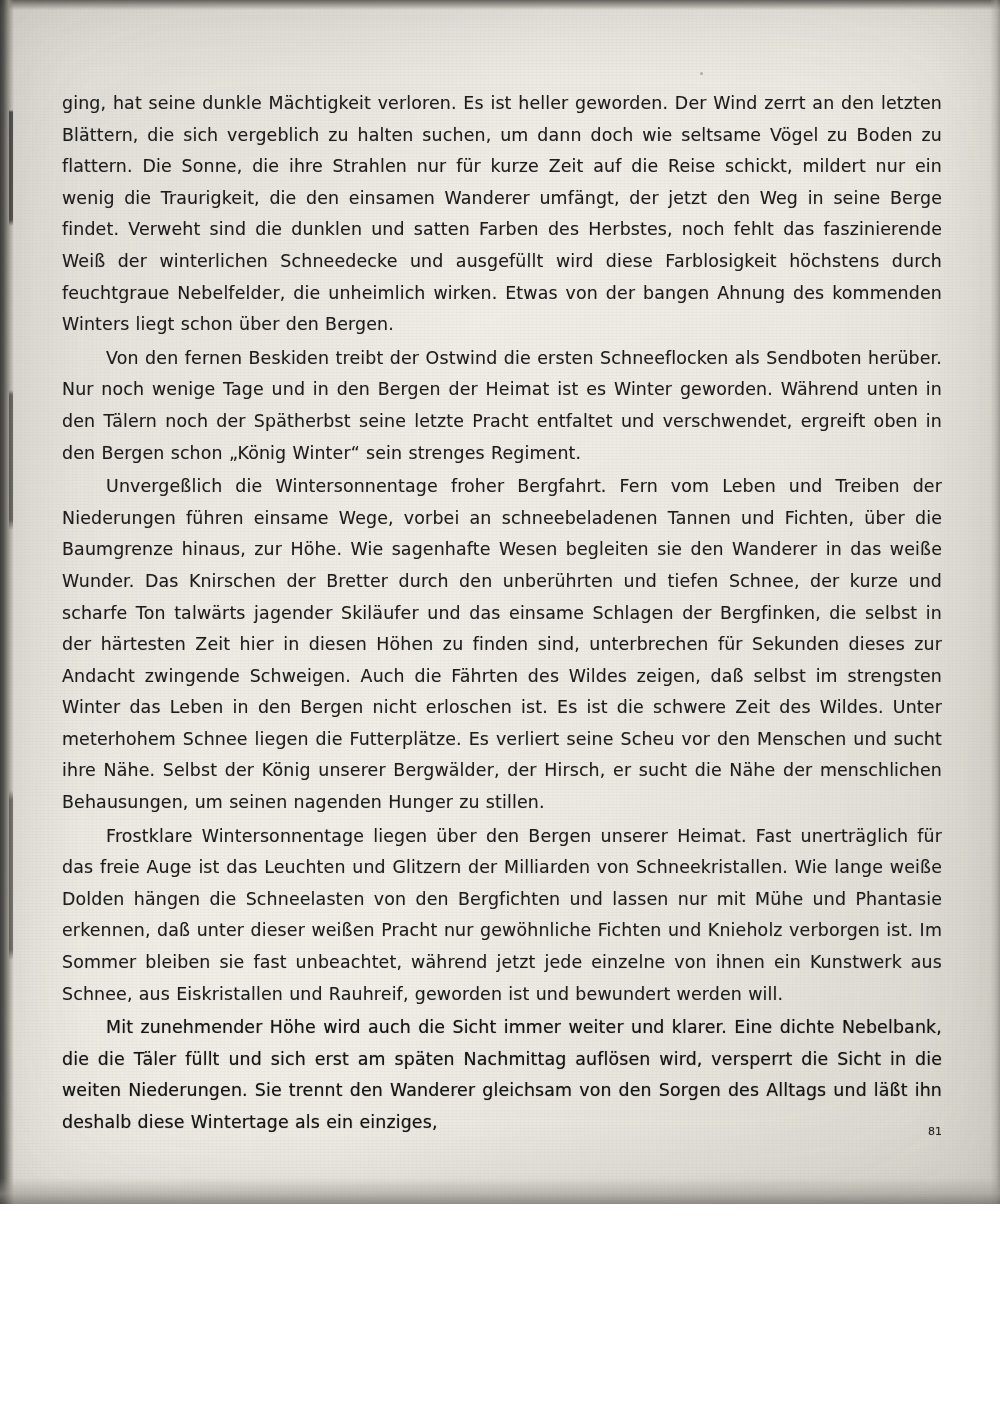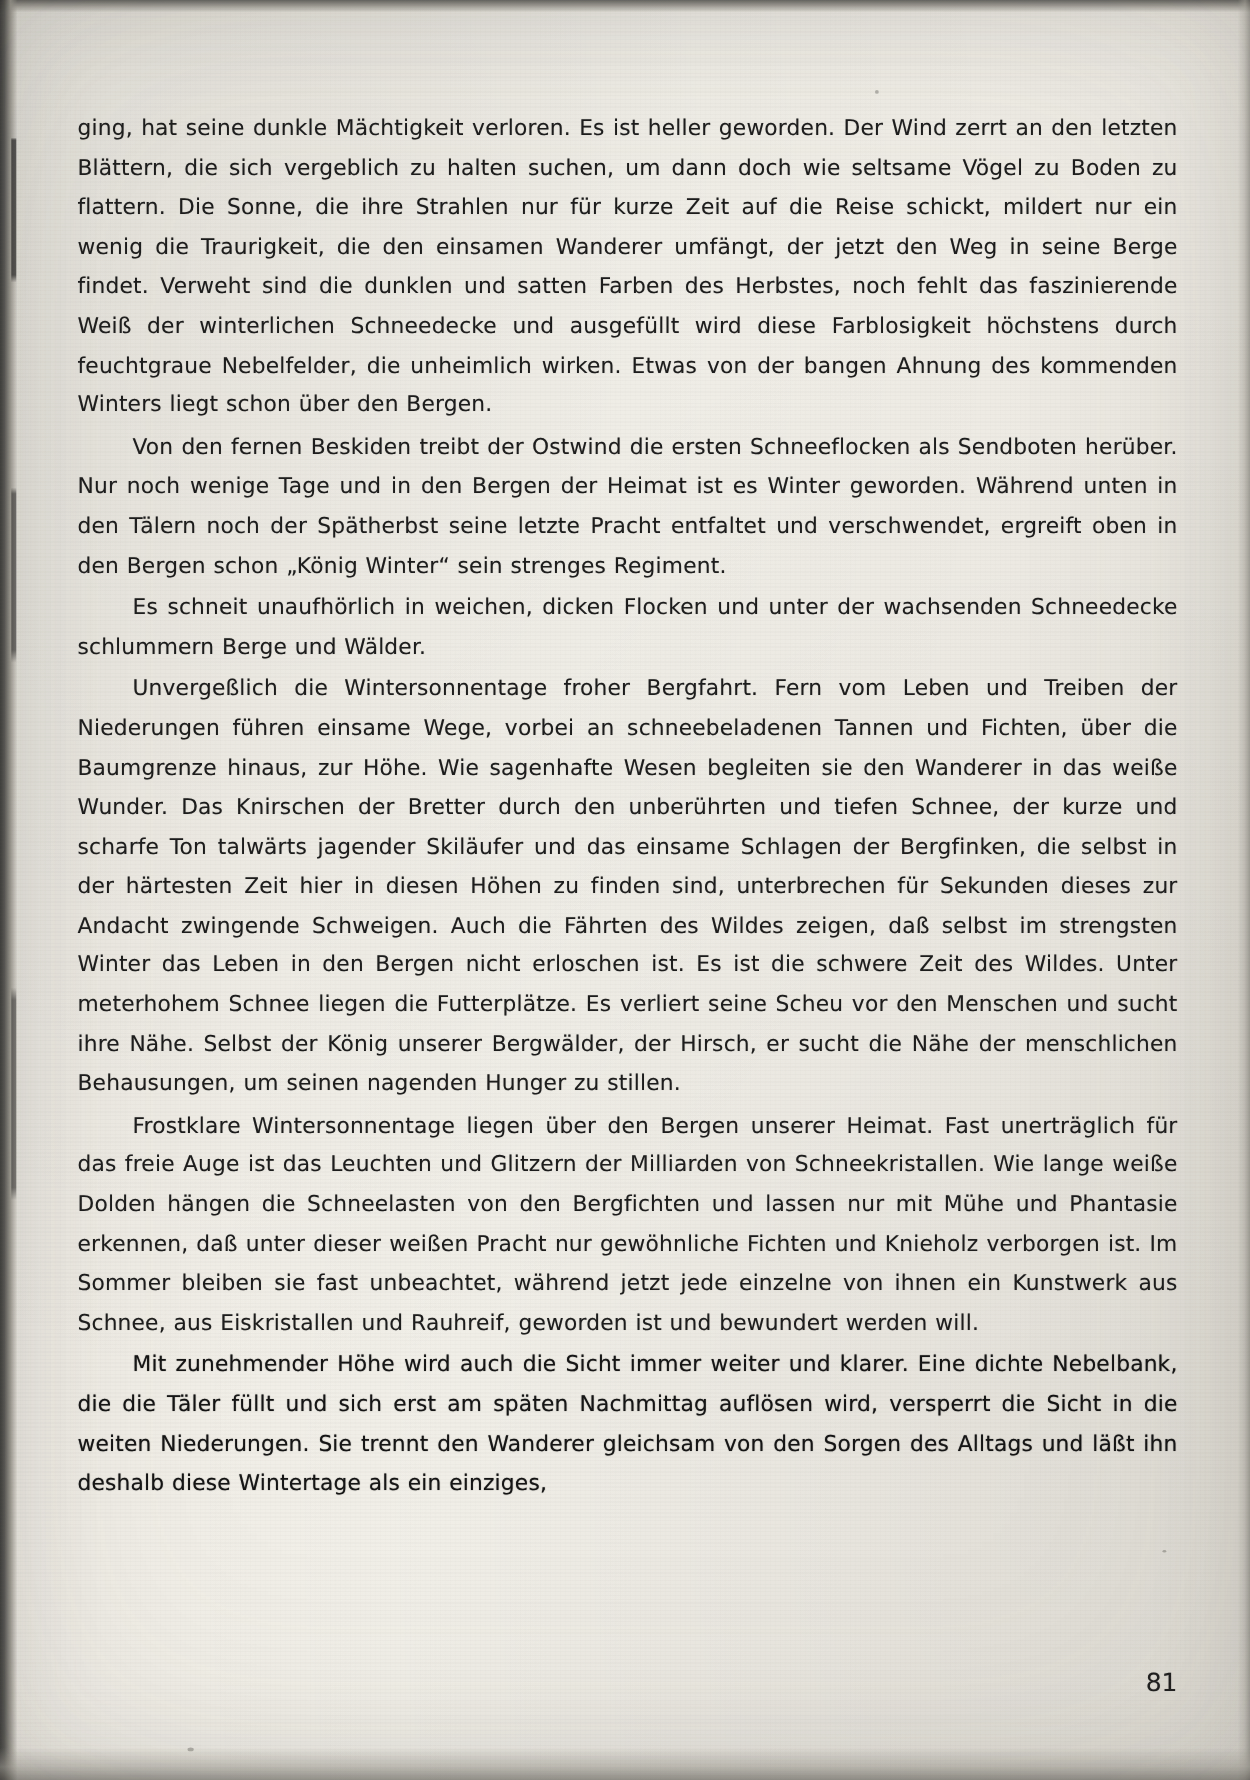--- a/index.html
+++ b/index.html
@@ -6,21 +6,21 @@
     margin: 0;
     padding: 0;
     background: #ffffff;
   }
   body {
     font-family: "DejaVu Sans", sans-serif;
   }
   .page {
     position: relative;
     width: 1000px;
-    height: 1424px;
+    height: 1204px;
     overflow: hidden;
     background:
       radial-gradient(ellipse at 20% 15%, rgba(0,0,0,0.035) 0%, rgba(0,0,0,0) 55%),
       radial-gradient(ellipse at 85% 85%, rgba(0,0,0,0.04) 0%, rgba(0,0,0,0) 60%),
       linear-gradient(100deg, #e9e7e0 0%, #efece5 18%, #f3f1ea 45%, #eeebe4 72%, #e6e3db 100%);
   }
   
   .grain {
     position: absolute;
     inset: 0;
@@ -107,21 +107,21 @@
   }
   .para.bold-ish {
     
     color: #141414;
     text-shadow: 0 0 0.9px rgba(20,20,20,0.6);
   }
   .page-number {
     position: absolute;
     right: 58px;
     bottom: 66px;
-    font-size: 20px;
+    font-size: 11px;
     color: #1e1e1e;
     font-family: "DejaVu Sans", sans-serif;
     text-shadow: 0 0 0.7px rgba(40,40,40,0.4);
   }
   .speck {
     position: absolute;
     background: rgba(70,68,62,0.35);
     border-radius: 50%;
     pointer-events: none;
   }
@@ -133,21 +133,20 @@
 
   <div class="edge-top"></div>
   <div class="edge-left"></div>
   <div class="edge-left-marks"></div>
   <div class="edge-right"></div>
   <div class="edge-bottom"></div>
 
   <div class="text-column">
     <p class="para">ging, hat seine dunkle Mächtigkeit verloren. Es ist heller geworden. Der Wind zerrt an den letzten Blättern, die sich vergeblich zu halten suchen, um dann doch wie seltsame Vögel zu Boden zu flattern. Die Sonne, die ihre Strahlen nur für kurze Zeit auf die Reise schickt, mildert nur ein wenig die Traurigkeit, die den einsamen Wanderer umfängt, der jetzt den Weg in seine Berge findet. Verweht sind die dunklen und satten Farben des Herbstes, noch fehlt das faszinierende Weiß der winterlichen Schneedecke und ausgefüllt wird diese Farblosigkeit höchstens durch feuchtgraue Nebelfelder, die unheimlich wirken. Etwas von der bangen Ahnung des kommenden Winters liegt schon über den Bergen.</p>
     <p class="para indent gap">Von den fernen Beskiden treibt der Ostwind die ersten Schneeflocken als Sendboten herüber. Nur noch wenige Tage und in den Bergen der Heimat ist es Winter geworden. Während unten in den Tälern noch der Spätherbst seine letzte Pracht entfaltet und verschwendet, ergreift oben in den Bergen schon „König Winter“ sein strenges Regiment.</p>
-    <p class="para indent gap">Es schneit unaufhörlich in weichen, dicken Flocken und unter der wachsenden Schneedecke schlummern Berge und Wälder.</p>
     <p class="para indent gap">Unvergeßlich die Wintersonnentage froher Bergfahrt. Fern vom Leben und Treiben der Niederungen führen einsame Wege, vorbei an schneebeladenen Tannen und Fichten, über die Baumgrenze hinaus, zur Höhe. Wie sagenhafte Wesen begleiten sie den Wanderer in das weiße Wunder. Das Knirschen der Bretter durch den unberührten und tiefen Schnee, der kurze und scharfe Ton talwärts jagender Skiläufer und das einsame Schlagen der Bergfinken, die selbst in der härtesten Zeit hier in diesen Höhen zu finden sind, unterbrechen für Sekunden dieses zur Andacht zwingende Schweigen. Auch die Fährten des Wildes zeigen, daß selbst im strengsten Winter das Leben in den Bergen nicht erloschen ist. Es ist die schwere Zeit des Wildes. Unter meterhohem Schnee liegen die Futterplätze. Es verliert seine Scheu vor den Menschen und sucht ihre Nähe. Selbst der König unserer Bergwälder, der Hirsch, er sucht die Nähe der menschlichen Behausungen, um seinen nagenden Hunger zu stillen.</p>
     <p class="para indent gap">Frostklare Wintersonnentage liegen über den Bergen unserer Heimat. Fast unerträglich für das freie Auge ist das Leuchten und Glitzern der Milliarden von Schneekristallen. Wie lange weiße Dolden hängen die Schneelasten von den Bergfichten und lassen nur mit Mühe und Phantasie erkennen, daß unter dieser weißen Pracht nur gewöhnliche Fichten und Knieholz verborgen ist. Im Sommer bleiben sie fast unbeachtet, während jetzt jede einzelne von ihnen ein Kunstwerk aus Schnee, aus Eiskristallen und Rauhreif, geworden ist und bewundert werden will.</p>
     <p class="para indent gap-lg bold-ish">Mit zunehmender Höhe wird auch die Sicht immer weiter und klarer. Eine dichte Nebelbank, die die Täler füllt und sich erst am späten Nachmittag auflösen wird, versperrt die Sicht in die weiten Niederungen. Sie trennt den Wanderer gleichsam von den Sorgen des Alltags und läßt ihn deshalb diese Wintertage als ein einziges,</p>
   </div>
 
   <div class="page-number">81</div>
 
   <div class="speck" style="left:150px; top:1398px; width:5px; height:3px;"></div>
   <div class="speck" style="left:700px; top:72px; width:3px; height:3px;"></div>
   <div class="speck" style="left:930px; top:1240px; width:3px; height:2px;"></div>

